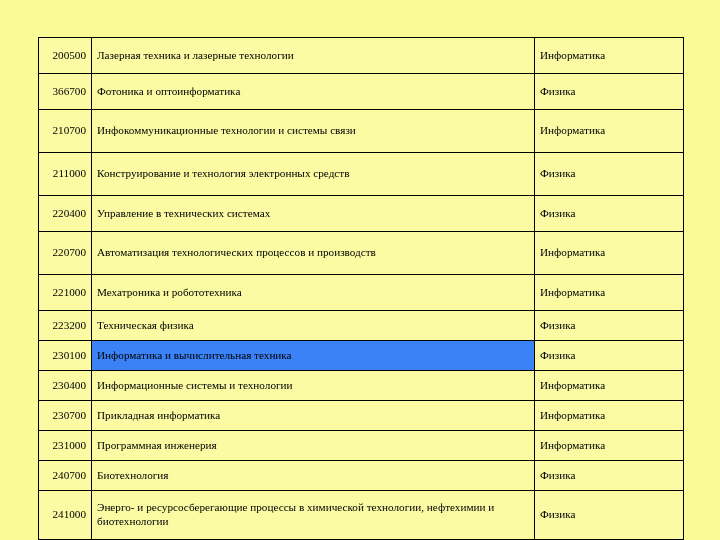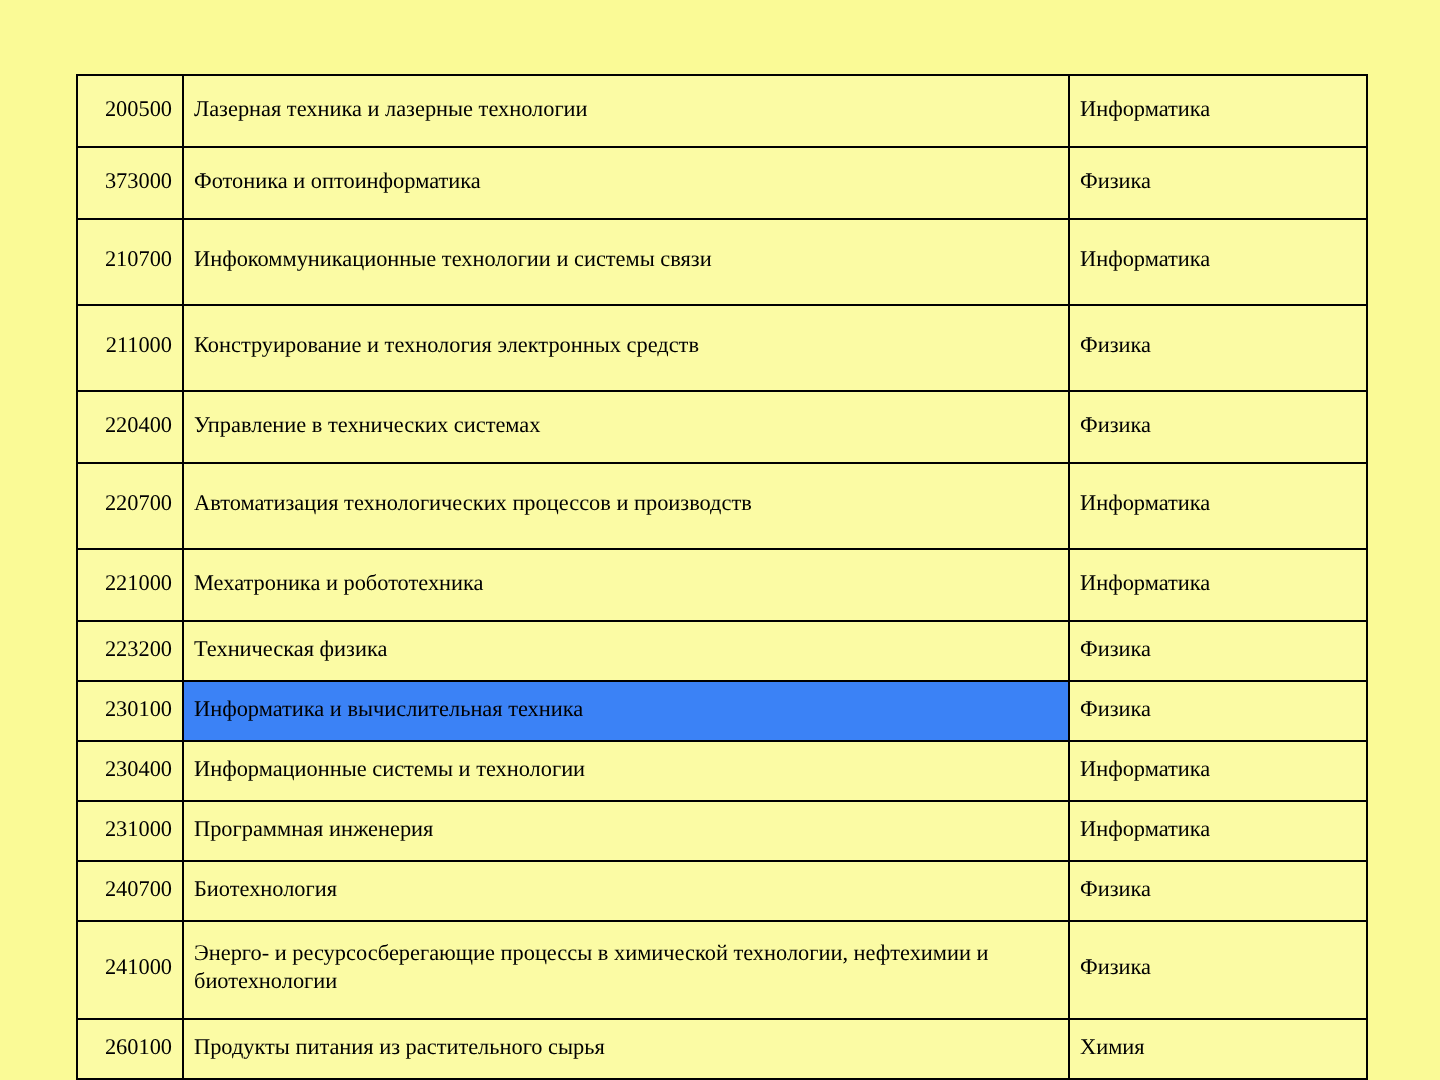--- a/index.html
+++ b/index.html
@@ -83,21 +83,21 @@
         <col class="col-name">
         <col class="col-subj">
       </colgroup>
       <tbody id="table-body">
           <tr class="h-mid">
             <td class="cell-code" style="background: rgb(251, 251, 164); border-color: rgb(0, 0, 0); color: rgb(0, 0, 0);">200500</td>
             <td class="cell-name" style="background: rgb(251, 251, 164); border-color: rgb(0, 0, 0); color: rgb(0, 0, 0);">Лазерная техника и лазерные технологии</td>
             <td class="cell-subject" style="background: rgb(251, 251, 164); border-color: rgb(0, 0, 0); color: rgb(0, 0, 0);">Информатика</td>
           </tr>
           <tr class="h-mid">
-            <td class="cell-code" style="background: rgb(251, 251, 164); border-color: rgb(0, 0, 0); color: rgb(0, 0, 0);">373000</td>
+            <td class="cell-code" style="background: rgb(251, 251, 164); border-color: rgb(0, 0, 0); color: rgb(0, 0, 0);">366700</td>
             <td class="cell-name" style="background: rgb(251, 251, 164); border-color: rgb(0, 0, 0); color: rgb(0, 0, 0);">Фотоника и оптоинформатика</td>
             <td class="cell-subject" style="background: rgb(251, 251, 164); border-color: rgb(0, 0, 0); color: rgb(0, 0, 0);">Физика</td>
           </tr>
           <tr class="h-tall">
             <td class="cell-code" style="background: rgb(251, 251, 164); border-color: rgb(0, 0, 0); color: rgb(0, 0, 0);">210700</td>
             <td class="cell-name" style="background: rgb(251, 251, 164); border-color: rgb(0, 0, 0); color: rgb(0, 0, 0);">Инфокоммуникационные технологии и системы связи</td>
             <td class="cell-subject" style="background: rgb(251, 251, 164); border-color: rgb(0, 0, 0); color: rgb(0, 0, 0);">Информатика</td>
           </tr>
           <tr class="h-tall">
             <td class="cell-code" style="background: rgb(251, 251, 164); border-color: rgb(0, 0, 0); color: rgb(0, 0, 0);">211000</td>
@@ -128,20 +128,25 @@
             <td class="cell-code" style="background: rgb(251, 251, 164); border-color: rgb(0, 0, 0); color: rgb(0, 0, 0);">230100</td>
             <td class="cell-name" style="background: #3b82f6; border-color: rgb(0, 0, 0); color: rgb(0, 0, 0);">Информатика и вычислительная техника</td>
             <td class="cell-subject" style="background: rgb(251, 251, 164); border-color: rgb(0, 0, 0); color: rgb(0, 0, 0);">Физика</td>
           </tr>
           <tr class="h-short">
             <td class="cell-code" style="background: rgb(251, 251, 164); border-color: rgb(0, 0, 0); color: rgb(0, 0, 0);">230400</td>
             <td class="cell-name" style="background: rgb(251, 251, 164); border-color: rgb(0, 0, 0); color: rgb(0, 0, 0);">Информационные системы и технологии</td>
             <td class="cell-subject" style="background: rgb(251, 251, 164); border-color: rgb(0, 0, 0); color: rgb(0, 0, 0);">Информатика</td>
           </tr>
           <tr class="h-short">
+            <td class="cell-code" style="background: rgb(251, 251, 164); border-color: rgb(0, 0, 0); color: rgb(0, 0, 0);">230700</td>
+            <td class="cell-name" style="background: rgb(251, 251, 164); border-color: rgb(0, 0, 0); color: rgb(0, 0, 0);">Прикладная информатика</td>
+            <td class="cell-subject" style="background: rgb(251, 251, 164); border-color: rgb(0, 0, 0); color: rgb(0, 0, 0);">Информатика</td>
+          </tr>
+          <tr class="h-short">
             <td class="cell-code" style="background: rgb(251, 251, 164); border-color: rgb(0, 0, 0); color: rgb(0, 0, 0);">231000</td>
             <td class="cell-name" style="background: rgb(251, 251, 164); border-color: rgb(0, 0, 0); color: rgb(0, 0, 0);">Программная инженерия</td>
             <td class="cell-subject" style="background: rgb(251, 251, 164); border-color: rgb(0, 0, 0); color: rgb(0, 0, 0);">Информатика</td>
           </tr>
           <tr class="h-short">
             <td class="cell-code" style="background: rgb(251, 251, 164); border-color: rgb(0, 0, 0); color: rgb(0, 0, 0);">240700</td>
             <td class="cell-name" style="background: rgb(251, 251, 164); border-color: rgb(0, 0, 0); color: rgb(0, 0, 0);">Биотехнология</td>
             <td class="cell-subject" style="background: rgb(251, 251, 164); border-color: rgb(0, 0, 0); color: rgb(0, 0, 0);">Физика</td>
           </tr>
           <tr class="h-double">

